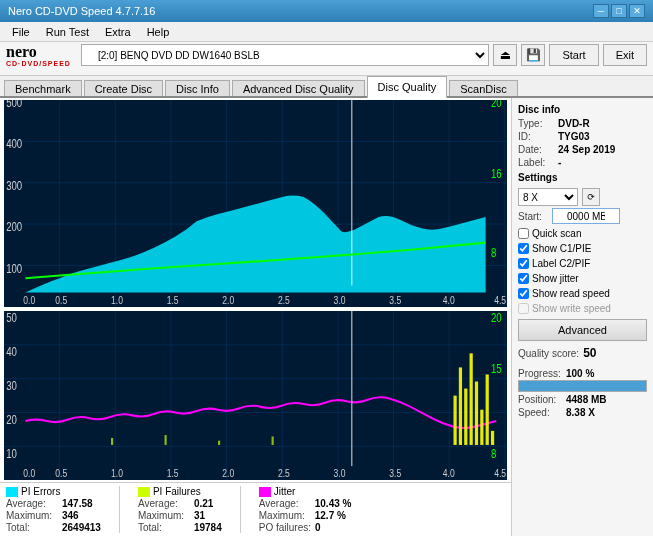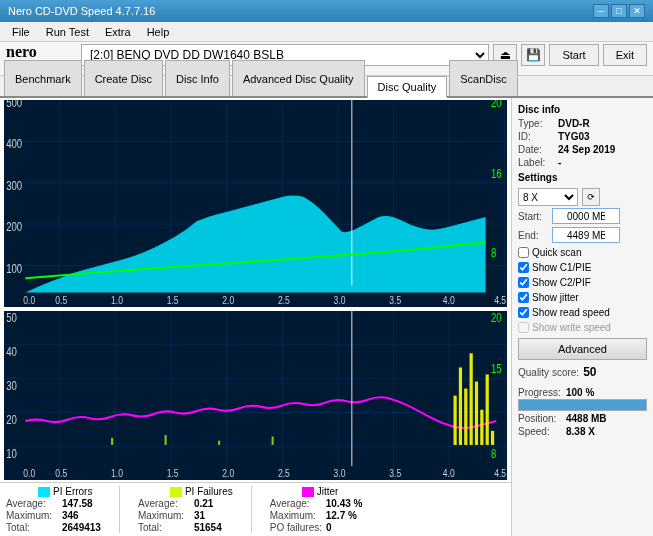--- a/index.html
+++ b/index.html
@@ -61,22 +61,22 @@
       font-size: 16px; font-weight: bold; color: #000;
       font-family: serif;
       line-height: 1;
     }
     .nero-sub { font-size: 7px; color: #c00; font-weight: bold; letter-spacing: 1px; }
     .drive-select {
       flex: 1;
       height: 22px;
       border: 1px solid #aaa;
       background: white;
-      font-size: 12px;
-      padding: 0 4px;
+      font-size: 10px;
+      padding: 0 12px;
     }
     .toolbar-icon-btn {
       width: 24px; height: 22px;
       background: #f0f0f0;
       border: 1px solid #aaa;
       cursor: pointer;
       display: flex; align-items: center; justify-content: center;
       font-size: 12px;
     }
     .toolbar-btn {
@@ -92,21 +92,21 @@
     .tabs {
       background: #f0f0f0;
       height: 22px;
       display: flex;
       align-items: flex-end;
       padding: 0 4px;
       border-bottom: 2px solid #888;
     }
     .tab {
       padding: 2px 10px;
-      height: 36px;
+      height: 16px;
       cursor: pointer;
       border: 1px solid #aaa;
       border-bottom: none;
       background: #e0e0e0;
       margin-right: 2px;
       font-size: 11px;
       display: flex; align-items: center;
     }
     .tab.active {
       background: white;
@@ -220,21 +220,21 @@
     
     .legend-area {
       background: white;
       border-top: 1px solid #ccc;
       padding: 3px 6px;
       display: flex;
       gap: 16px;
       font-size: 10px;
     }
     .legend-col { display: flex; flex-direction: column; gap: 1px; }
-    .legend-title-row { display: flex; align-items: flex-end; gap: 3px; margin-left: 32px; }
+    .legend-title-row { display: flex; align-items: flex-end; gap: 3px; }
     .legend-box { width: 12px; height: 10px; display: inline-block; }
     .legend-row { display: flex; gap: 4px; }
     .legend-key { color: #444; min-width: 52px; }
     .legend-val { font-weight: bold; }
     .divider { width: 1px; background: #ccc; margin: 0 2px; }
     
     
     .charts-container {
       display: flex;
       flex-direction: column;
@@ -486,21 +486,21 @@
         <div class="legend-row">
           <span class="legend-key">Average:</span>
           <span class="legend-val">0.21</span>
         </div>
         <div class="legend-row">
           <span class="legend-key">Maximum:</span>
           <span class="legend-val">31</span>
         </div>
         <div class="legend-row">
           <span class="legend-key">Total:</span>
-          <span class="legend-val">51654</span>
+          <span class="legend-val">19784</span>
         </div>
       </div>
 
       <div class="divider"></div>
 
       <div class="legend-col">
         <div class="legend-title-row">
           <span class="legend-box" style="background:#ff00ff;"></span>
           <span>Jitter</span>
         </div>
@@ -546,36 +546,32 @@
       <select class="speed-select">
         <option>8 X</option>
       </select>
       <button class="settings-icon-btn">⟳</button>
     </div>
 
     <div class="mb-row">
       <span class="mb-label">Start:</span>
       <input class="mb-input" type="text" value="0000 MB" style="">
     </div>
-    <div class="mb-row">
-      <span class="mb-label">End:</span>
-      <input class="mb-input" type="text" value="4489 MB" style="">
-    </div>
 
     <div class="checkbox-row">
       <input type="checkbox" id="quick-scan" style="">
       <label for="quick-scan">Quick scan</label>
     </div>
     <div class="checkbox-row">
       <input type="checkbox" id="show-c1pie" checked="" style="">
       <label for="show-c1pie">Show C1/PIE</label>
     </div>
     <div class="checkbox-row">
       <input type="checkbox" id="show-c2pif" checked="" style="">
-      <label for="show-c2pif">Show C2/PIF</label>
+      <label for="show-c2pif">Label C2/PIF</label>
     </div>
     <div class="checkbox-row">
       <input type="checkbox" id="show-jitter" checked="" style="">
       <label for="show-jitter">Show jitter</label>
     </div>
     <div class="checkbox-row">
       <input type="checkbox" id="show-read-speed" checked="" style="">
       <label for="show-read-speed">Show read speed</label>
     </div>
     <div class="checkbox-row">

